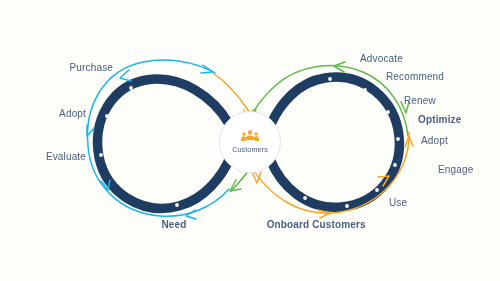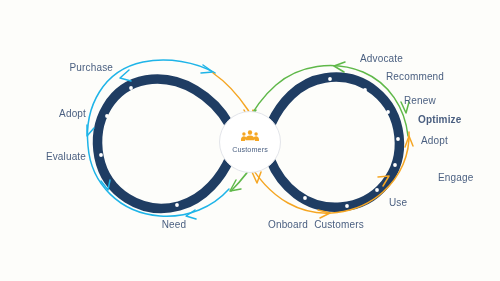--- a/index.html
+++ b/index.html
@@ -31,21 +31,21 @@
     position: absolute;
     font-family: "Liberation Sans", sans-serif;
     font-size: 10px;
     color: #4a5f80;
     letter-spacing: 0.15px;
     white-space: nowrap;
     line-height: 1;
   }
   .lbl-left { text-align: right; }
   .lbl-right { text-align: left; }
-  .lbl-center { text-align: center; }
+  .lbl-center { text-align: center; font-weight: bold; }
   #center-hub {
     position: absolute;
     left: 219px;
     top: 111px;
     width: 62px;
     height: 62px;
     border-radius: 50%;
     background: #ffffff;
     border: 1px solid #e3e5ea;
     box-sizing: border-box;
@@ -176,18 +176,18 @@
   <div class="stage-label lbl-left" style="left:63px; top:63px; width:50px;">Purchase</div>
   <div class="stage-label lbl-left" style="left:42px; top:109px; width:44px;">Adopt</div>
   <div class="stage-label lbl-left" style="left:33px; top:152px; width:53px;">Evaluate</div>
   <div class="stage-label lbl-center" style="left:153px; top:220px; width:42px;">Need</div>
 
   <div class="stage-label lbl-right" style="left:360px; top:54px; width:60px;">Advocate</div>
   <div class="stage-label lbl-right" style="left:386px; top:72px; width:70px;">Recommend</div>
   <div class="stage-label lbl-right" style="left:404px; top:96px; width:50px;">Renew</div>
   <div class="stage-label lbl-right" style="left:418px; top:115px; width:56px;font-weight:bold;">Optimize</div>
   <div class="stage-label lbl-right" style="left:421px; top:136px; width:48px;">Adopt</div>
-  <div class="stage-label lbl-right" style="left:414px; top:173px; width:50px;padding-left:24px;">Engage</div>
+  <div class="stage-label lbl-right" style="left:414px; top:165px; width:50px;padding-left:24px;">Engage</div>
   <div class="stage-label lbl-right" style="left:389px; top:198px; width:34px;">Use</div>
   <div class="stage-label lbl-center" style="left:311px; top:220px; width:56px;">Customers</div>
   <div class="stage-label lbl-center" style="left:262px; top:220px; width:52px;">Onboard</div>
 
 </div>
 
 </body></html>

